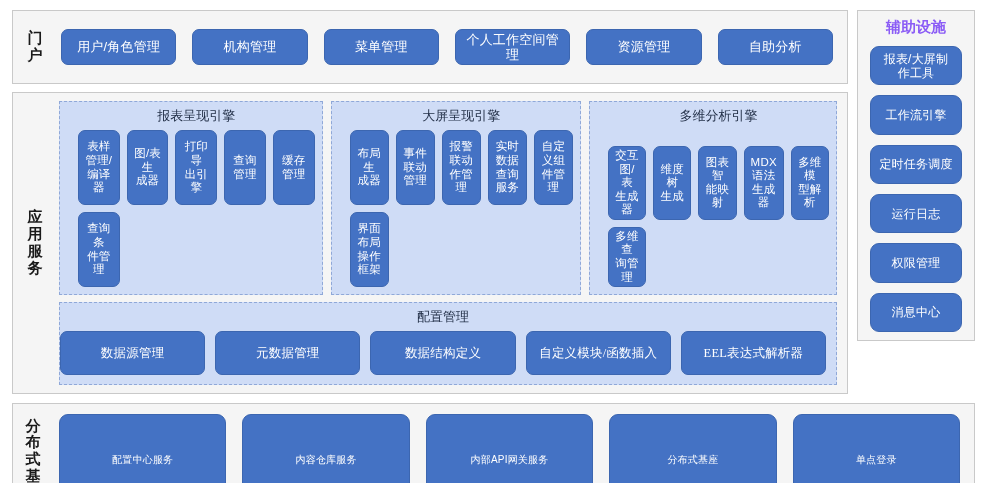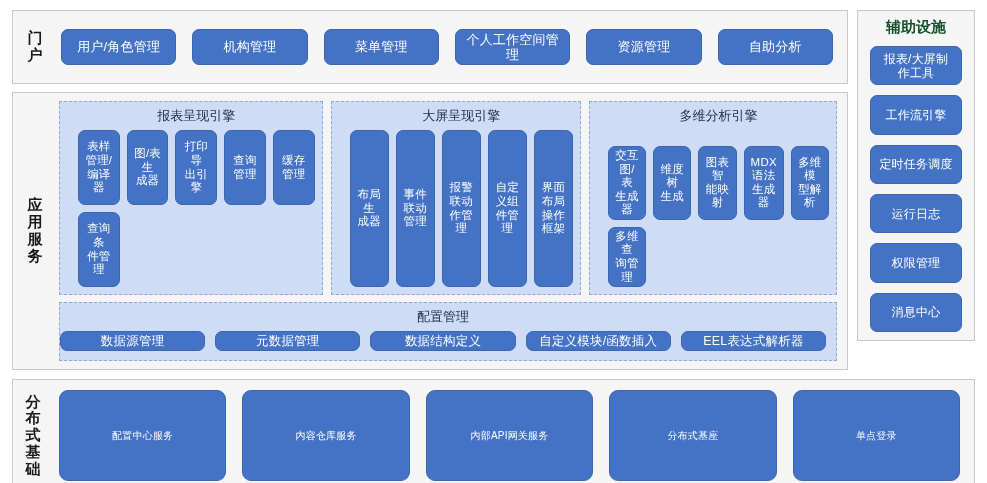--- a/index.html
+++ b/index.html
@@ -92,34 +92,35 @@
   #aux-frame {
     width: 118px;
     flex: 0 0 auto;
     flex-direction: column;
     align-items: stretch;
     padding: 7px 12px 8px 12px;
   }
   .aux-title {
     font-size: 15px;
     font-weight: bold;
-    color: #14532d;
+    color: #8b5cf6;
     text-align: center;
     margin-bottom: 9px;
   }
   .aux-list {
     display: flex;
     flex-direction: column;
     gap: 10px;
     flex: 1 1 auto;
   }
   .aux-btn {
     flex: 1 1 0;
     font-size: 12px;
     min-height: 30px;
+    border-radius: 9px;
   }
 
   
   .mid-row {
     display: flex;
     gap: 9px;
     flex: 1 1 auto;
     margin-top: 8px;
   }
   #appsvc-frame { flex: 1 1 auto; }
@@ -162,29 +163,30 @@
   .cell-btn {
     font-size: 11.5px;
     min-height: 40px;
   }
 
   
   #panel-config {
     width: 100%;
     flex: 0 0 auto;
     padding: 3px 10px 9px 0;
+    font-family: Liberation Serif, serif;
   }
   .config-row {
     display: flex;
     gap: 10px;
     justify-content: space-between;
   }
   .config-btn {
     flex: 1 1 0;
-    height: 20px;
+    height: 44px;
     font-size: 12.5px;
   }
 
   
   .bottom-row {
     display: flex;
     flex: 0 0 auto;
     height: 113px;
     margin-top: 9px;
   }
@@ -269,20 +271,22 @@
 
           <div class="panel" id="panel-screen">
             <div class="panel-title">大屏呈现引擎</div>
             <div class="panel-grid">
               <div class="btn cell-btn">布局生
 成器</div>
               <div class="btn cell-btn">事件联动
 管理</div>
               <div class="btn cell-btn">报警联动
 作管理</div>
+              <div class="btn cell-btn">实时数据
+查询服务</div>
               <div class="btn cell-btn">自定义组
 件管理</div>
               <div class="btn cell-btn">界面布局
 操作框架</div>
             </div>
           </div>
 
           <div class="panel" id="panel-olap">
             <div class="panel-title">多维分析引擎</div>
             <div class="panel-grid">

